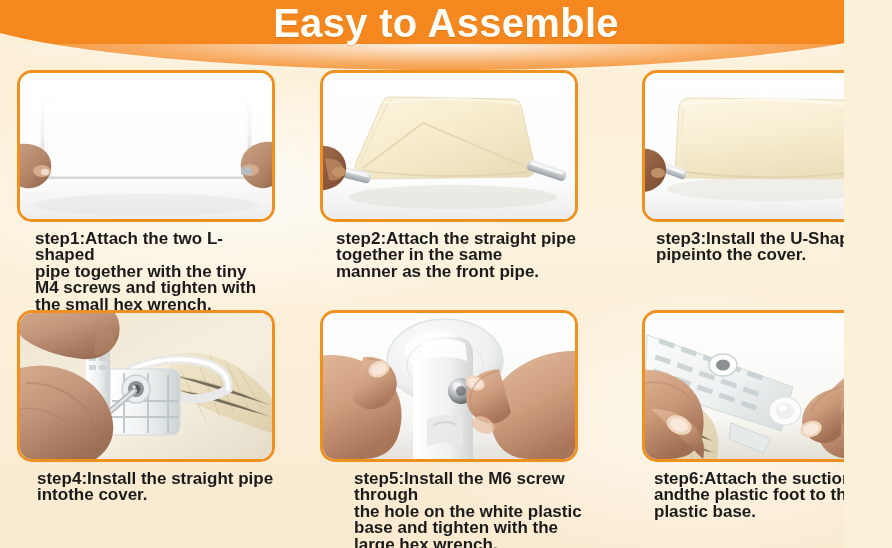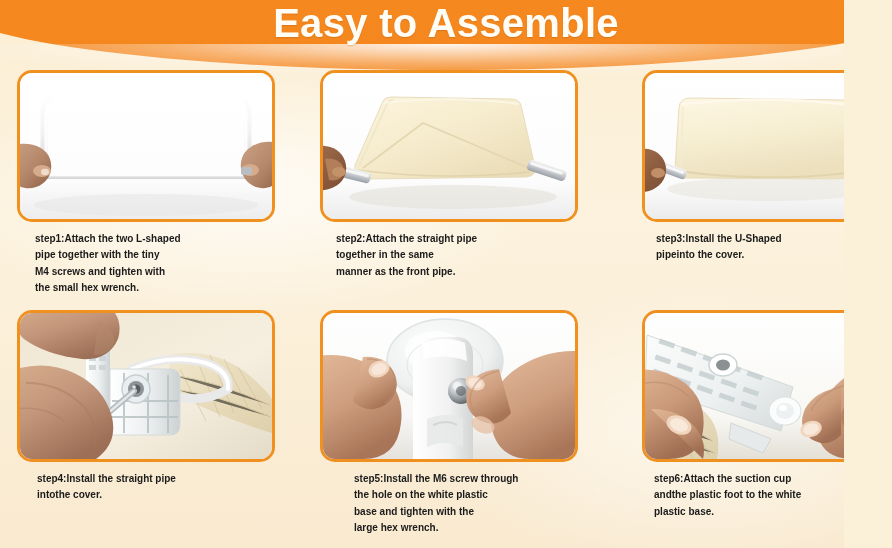--- a/index.html
+++ b/index.html
@@ -92,21 +92,21 @@
     border-radius: 15px;
     background: #ffffff;
     overflow: hidden;
     box-sizing: border-box;
   }
   .photo svg { display: block; }
 
   .caption {
     margin-top: 9px;
     color: #1b1b1b;
-    font-size: 10px;
+    font-size: 17px;
     font-weight: bold;
     line-height: 16.4px;
     white-space: pre-line;
   }
   .cap-a { padding-left: 18px; }
   .cap-b { padding-left: 16px; }
   .cap-c { padding-left: 14px; }
   .row-2 .cap-a { padding-left: 20px; }
   .row-2 .cap-b { padding-left: 6px; margin-left: 28px; }
   .row-2 .cap-c { padding-left: 12px; }

